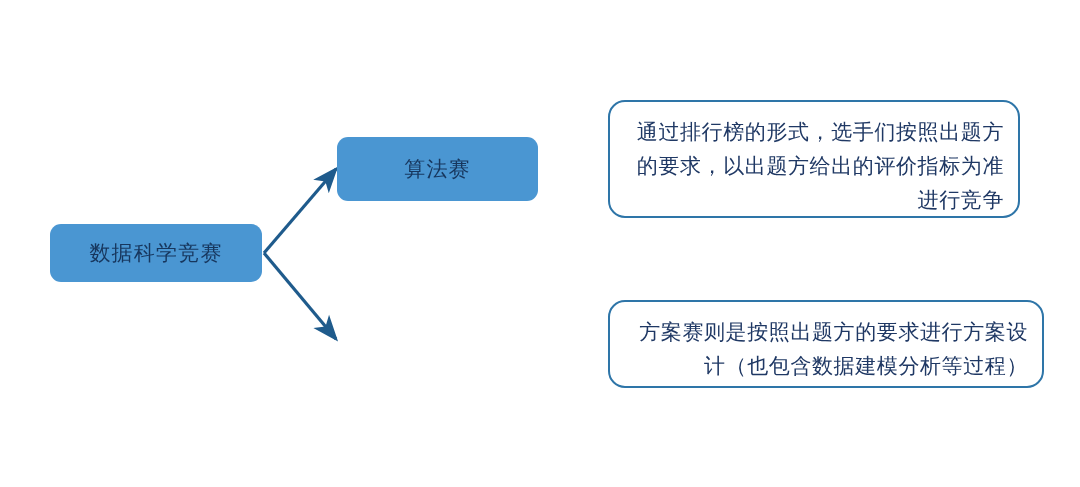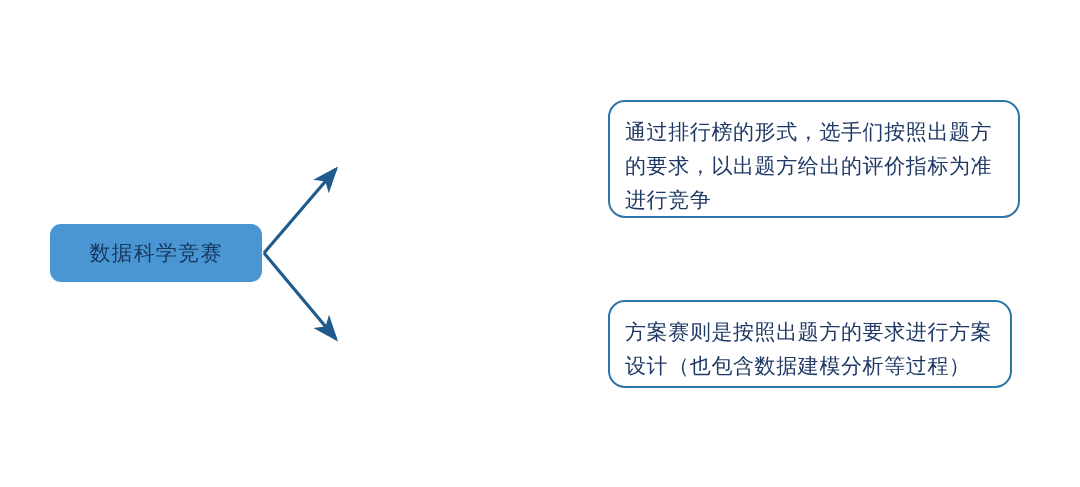--- a/index.html
+++ b/index.html
@@ -68,33 +68,33 @@
     box-sizing: border-box;
     background: #ffffff;
     border: 2.2px solid #2E75A8;
     border-radius: 17px;
     color: #1F3864;
     font-size: 21px;
     line-height: 1.62;
     letter-spacing: 0.6px;
     padding: 13px 14px 13px 15px;
     font-family: "Liberation Sans", "DejaVu Sans", sans-serif;
-    text-align: left;
+    text-align: right;
     overflow: hidden;
   }
   .callout-top {
     left: 608px;
     top: 100px;
     width: 412px;
     height: 118px;
   }
   .callout-bottom {
     left: 608px;
     top: 300px;
-    width: 404px;
+    width: 436px;
     height: 88px;
   }
   .callout-text {
     display: block;
   }
 </style>
 </head>
 <body>
 
 <div id="canvas">
@@ -106,20 +106,23 @@
       </marker>
     </defs>
     <line x1="264" y1="253" x2="336" y2="169" stroke="#1F5B8C" stroke-width="3.2" marker-end="url(#arrow-head)"></line>
     <line x1="264" y1="253" x2="336" y2="339" stroke="#1F5B8C" stroke-width="3.2" marker-end="url(#arrow-head)"></line>
   </svg>
 
   <div class="node node-root">
     <span>数据科学竞赛</span>
   </div>
 
+  <div class="node node-branch-top">
+    <span>算法赛</span>
+  </div>
 
 
   <div class="callout callout-top">
     <span class="callout-text">通过排行榜的形式，选手们按照出题方的要求，以出题方给出的评价指标为准进行竞争</span>
   </div>
 
   <div class="callout callout-bottom">
     <span class="callout-text">方案赛则是按照出题方的要求进行方案设计（也包含数据建模分析等过程）</span>
   </div>
 

